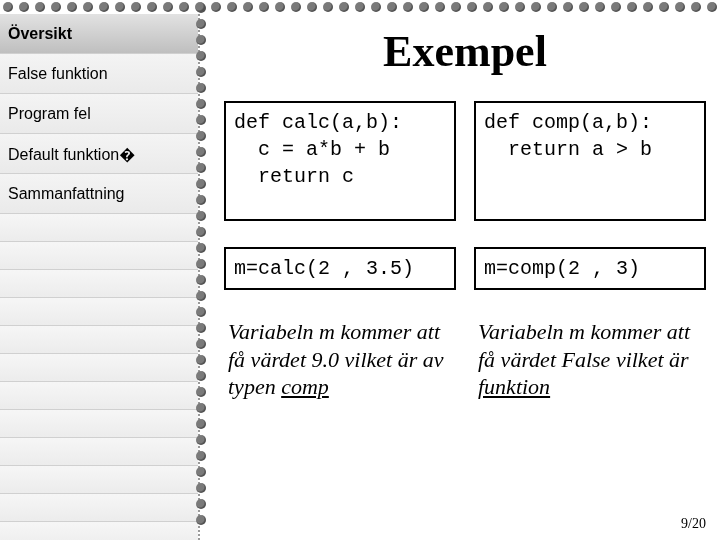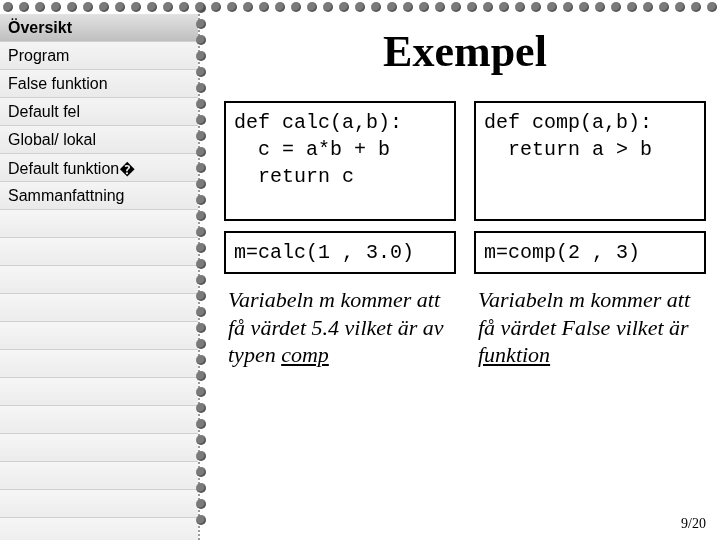--- a/index.html
+++ b/index.html
@@ -37,21 +37,21 @@
   .side-spiral {
     position: absolute;
     top: 0; bottom: 0; left: 196px;
     width: 12px;
     display: flex;
     flex-direction: column;
     z-index: 4;
   }
   .side-spiral .spiral-hole { margin: 3px 0; }
   .nav-item {
-    height: 28px;
+    height: 40px;
     display: flex;
     align-items: center;
     padding: 0 8px;
     font-size: 16px;
     color: #000;
     border-bottom: 1px solid #d0d0d0;
     background: linear-gradient(#f4f4f4, #eaeaea);
   }
   .nav-item.active {
     background: linear-gradient(#e2e2e2, #bfbfbf);
@@ -78,21 +78,21 @@
     gap: 18px;
   }
   .col { flex: 1; }
   .codebox {
     border: 2px solid #000;
     padding: 6px 8px;
     font-family: "Courier New", Courier, monospace;
     font-size: 20px;
     line-height: 1.35;
     white-space: pre;
-    margin-bottom: 10px;
+    margin-bottom: 26px;
   }
   .codebox.tall { min-height: 120px; }
   .explain {
     font-family: "Times New Roman", Times, serif;
     font-style: italic;
     font-size: 22px;
     line-height: 1.25;
     padding: 2px 4px;
   }
   .explain .ul { text-decoration: underline; }
@@ -153,30 +153,24 @@
     <div class="spiral-hole"></div>
     <div class="spiral-hole"></div>
     <div class="spiral-hole"></div>
   </div>
 
 <div class="sidebar">
   <div class="nav-item active">
       <span>Översikt</span>
     </div>
   <div class="nav-item">
-      <span>Program</span>
-    </div>
-  <div class="nav-item">
       <span>False funktion</span>
     </div>
   <div class="nav-item">
-      <span>Default fel</span>
-    </div>
-  <div class="nav-item">
-      <span>Global/ lokal</span>
+      <span>Program fel</span>
     </div>
   <div class="nav-item">
       <span>Default funktion�</span>
     </div>
   <div class="nav-item">
       <span>Sammanfattning</span>
     </div>
   <div id="nav-empty">
       <div class="nav-slot"></div>
       <div class="nav-slot"></div>
@@ -230,23 +224,23 @@
   </div>
 
 <div class="main">
   <h1 class="title">Exempel</h1>
 
   <div class="columns">
     <div class="col">
       <div class="codebox tall">def calc(a,b):
   c = a*b + b
   return c</div>
-      <div class="codebox">m=calc(1 , 3.0)</div>
+      <div class="codebox">m=calc(2 , 3.5)</div>
       <div class="explain">
-        <span>Variabeln m kommer att få värdet 5.4 vilket är av typen </span><span class="ul">comp</span>
+        <span>Variabeln m kommer att få värdet 9.0 vilket är av typen </span><span class="ul">comp</span>
       </div>
     </div>
 
     <div class="col">
       <div class="codebox tall">def comp(a,b):
   return a &gt; b</div>
       <div class="codebox">m=comp(2 , 3)</div>
       <div class="explain">
         <span>Variabeln m kommer att få värdet False vilket är </span><span class="ul">funktion</span>
       </div>

